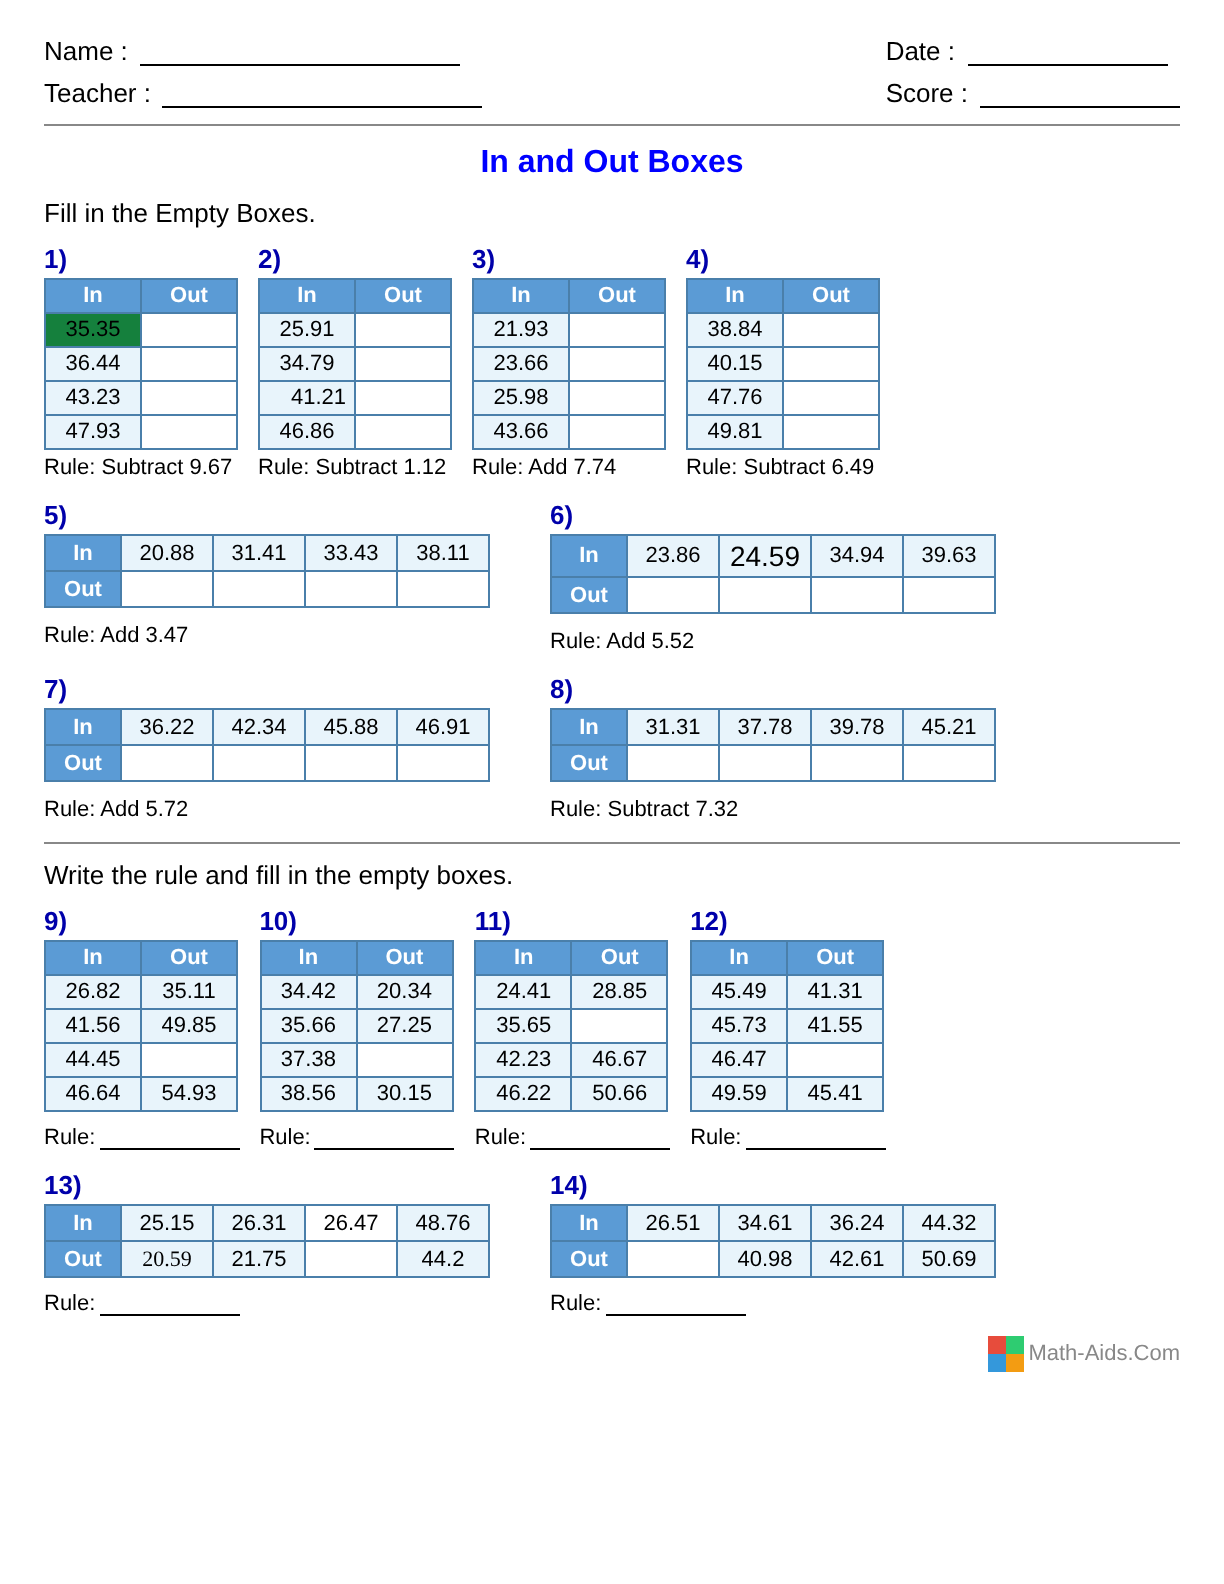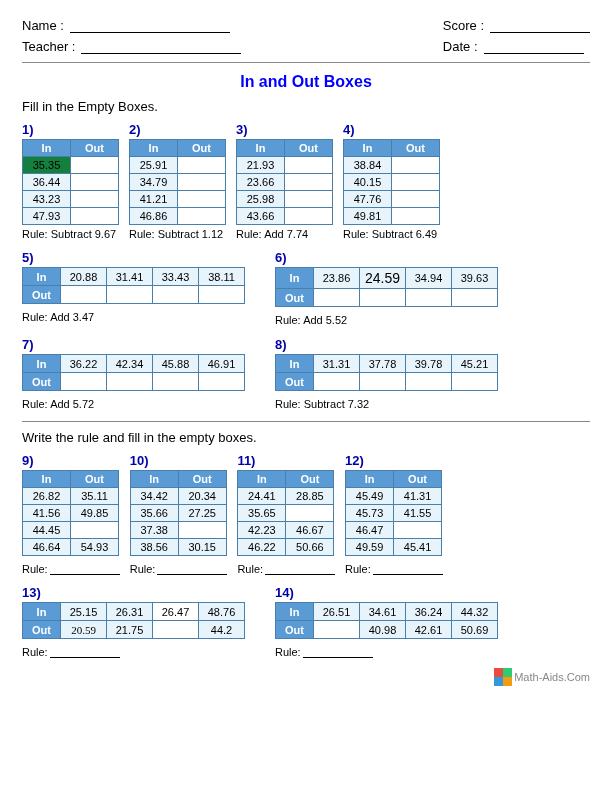--- a/index.html
+++ b/index.html
@@ -160,27 +160,27 @@
       <span class="header-label">Name :</span>
       <span class="header-line"></span>
     </div>
     <div class="header-field">
       <span class="header-label">Teacher :</span>
       <span class="header-line"></span>
     </div>
   </div>
   <div class="header-right">
     <div class="header-field">
+      <span class="header-label">Date :</span>
+      <span class="header-line-short"></span>
+    </div>
+    <div class="header-field">
       <span class="header-label">Score :</span>
       <span class="header-line-short"></span>
     </div>
-    <div class="header-field">
-      <span class="header-label">Date :</span>
-      <span class="header-line-short"></span>
-    </div>
   </div>
 </div>
 
 <div class="divider"></div>
 
 <div class="page-title">In and Out Boxes</div>
 
 <div class="section-instruction">Fill in the Empty Boxes.</div>
 
 <div class="problems-row-4">
@@ -228,21 +228,21 @@
       <tbody id="p2-body">
           <tr>
             <td style="background: rgb(232, 244, 251);">25.91</td>
             <td style="background: rgb(255, 255, 255);"></td>
           </tr>
           <tr>
             <td style="background: rgb(232, 244, 251);">34.79</td>
             <td style="background: rgb(255, 255, 255);"></td>
           </tr>
           <tr>
-            <td style="background: rgb(232, 244, 251);">41.21</td>
+            <td style="background: rgb(232, 244, 251); text-align: right;">41.21</td>
             <td style="background: rgb(255, 255, 255);"></td>
           </tr>
           <tr>
             <td style="background: rgb(232, 244, 251);">46.86</td>
             <td style="background: rgb(255, 255, 255);"></td>
           </tr>
         </tbody>
     </table>
     <span class="rule-text">Rule: Subtract 1.12</span>
   </div>

